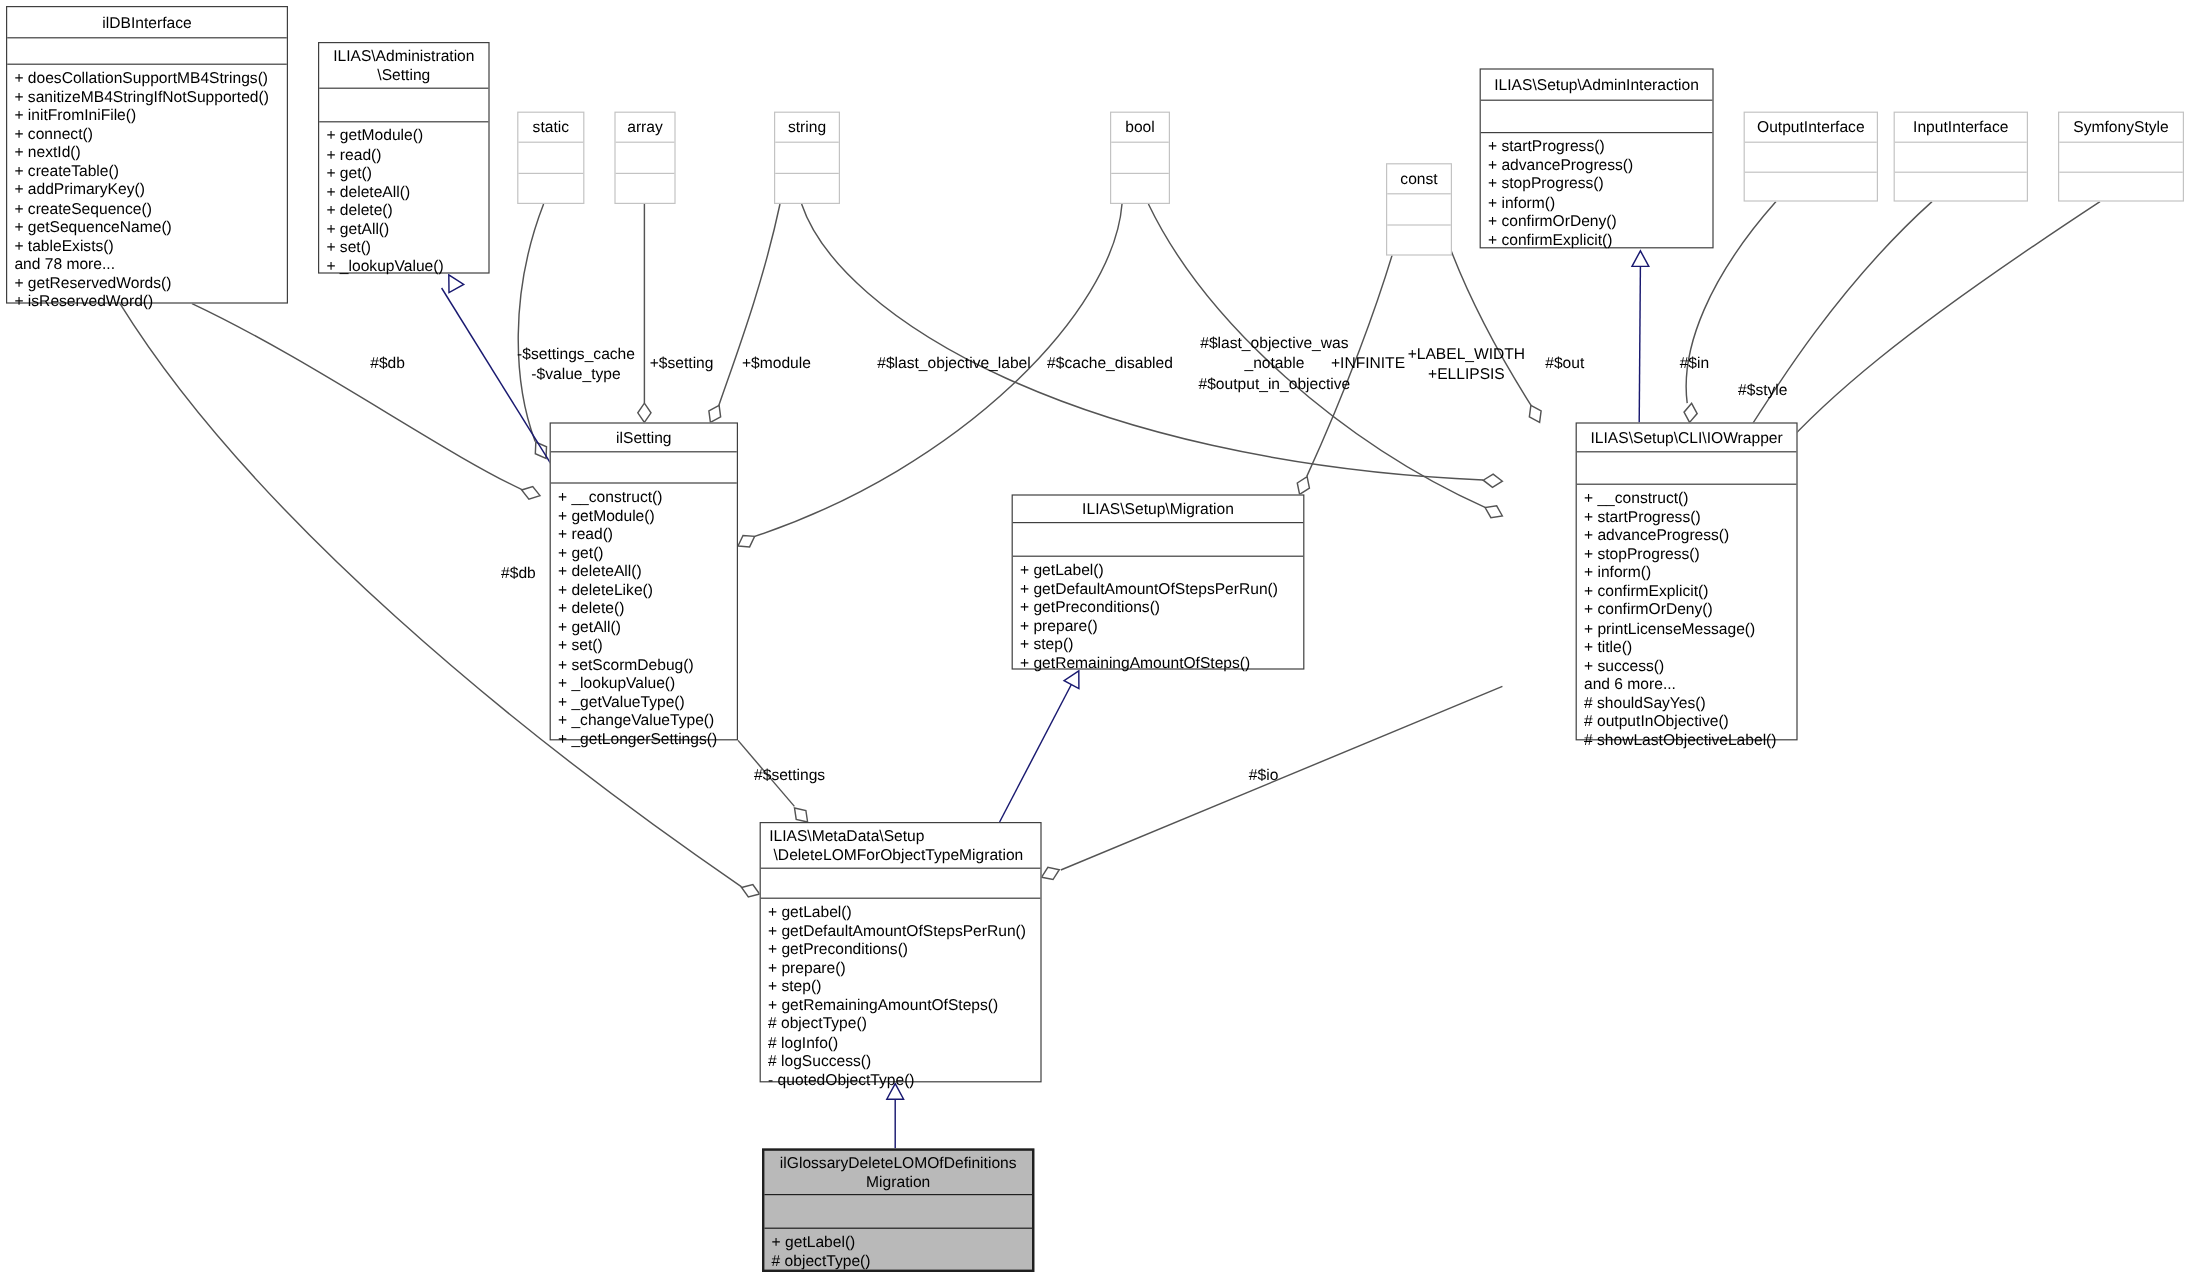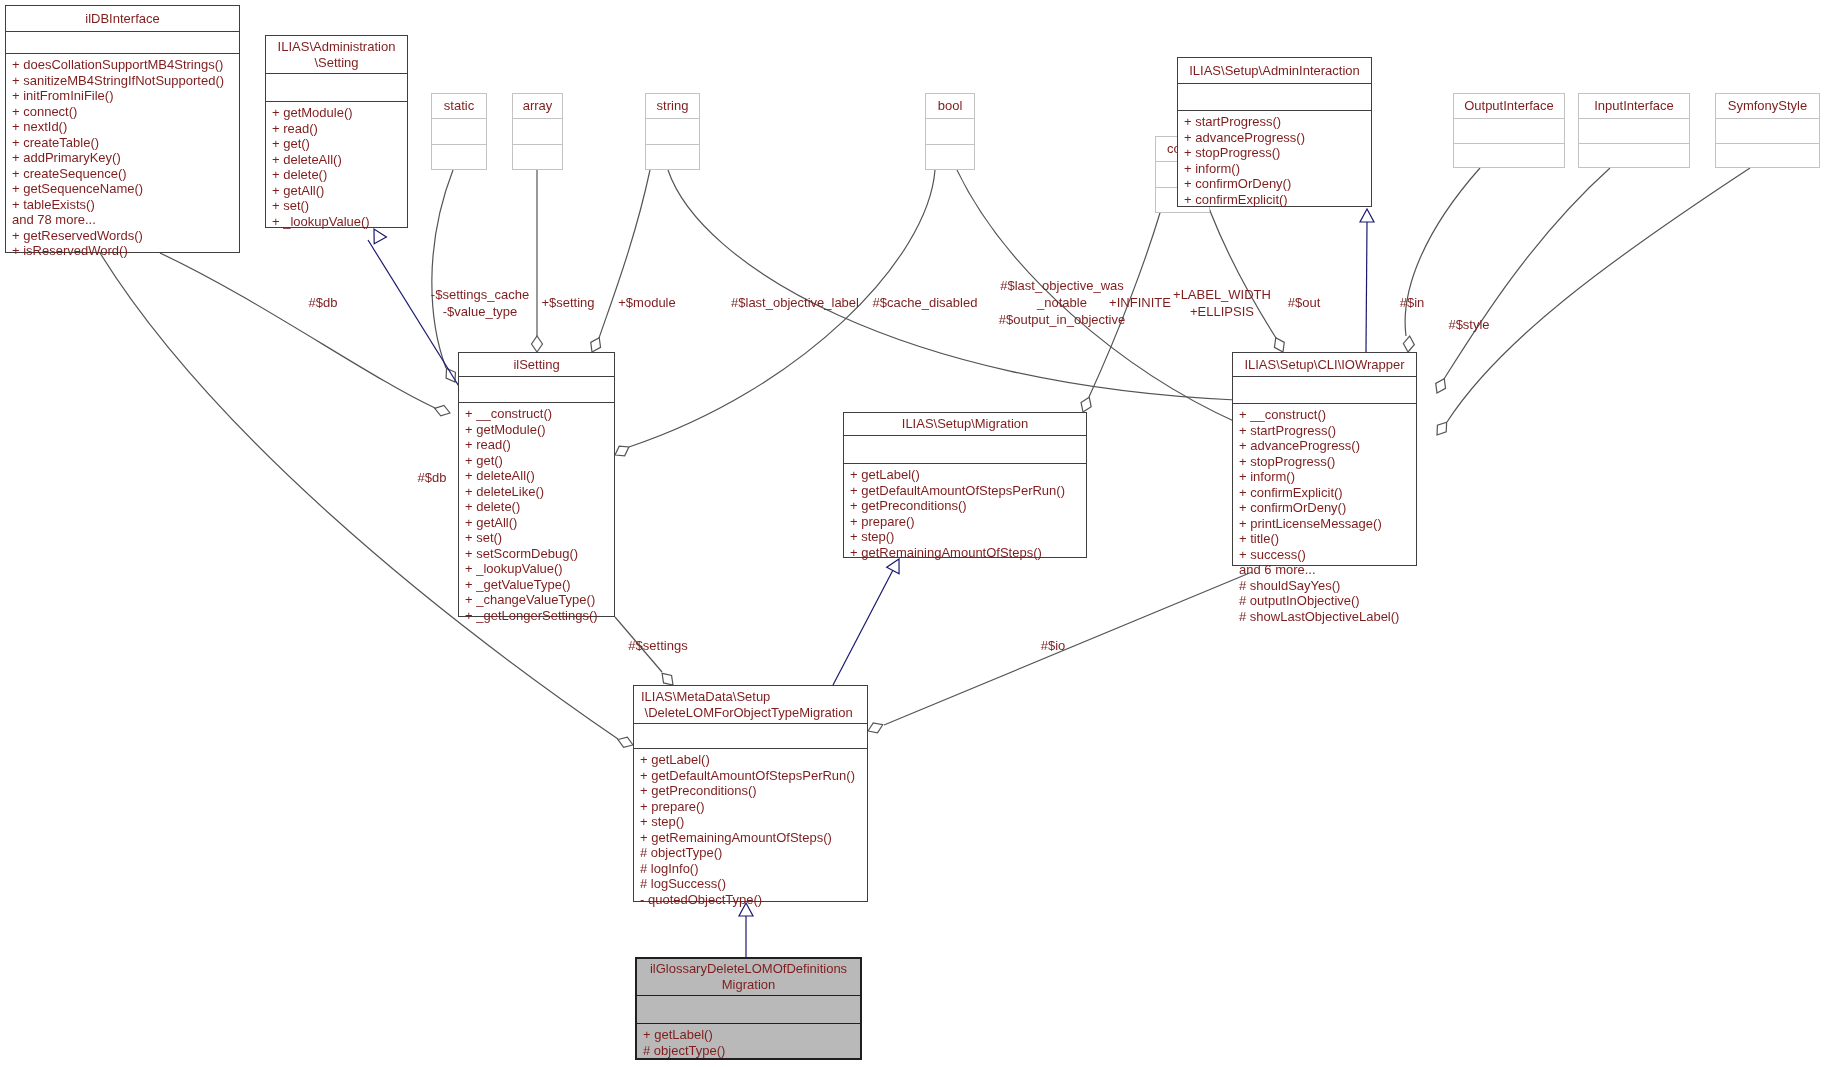--- a/index.html
+++ b/index.html
@@ -1,17 +1,17 @@
 <!DOCTYPE html>
 <html><head>
 <meta charset="utf-8">
 <style>
   html,body{margin:0;padding:0;background:#ffffff;}
   .canvas{position:relative;width:1826px;height:1067px;background:#fff;overflow:hidden;
-          font-family:"Liberation Sans", sans-serif;color:#7f1d1d;}
+          font-family:"Liberation Sans", sans-serif;color:#000000;}
   svg.edges{position:absolute;left:0;top:0;z-index:1;}
   .ubox{position:absolute;z-index:2;background:#fff;border:1px solid #3f3f3f;box-sizing:border-box;}
   .ubox.small{border:1px solid #c3c3c3;}
   .ubox.hilite{background:#b9b9b9;border:2px solid #1f1f1f;}
   .utitle{display:flex;flex-direction:column;align-items:center;justify-content:center;
           font-size:13px;line-height:16px;text-align:center;white-space:pre;}
   .utitle.left{align-items:flex-start;padding-left:7px;text-align:left;}
   .usect{border-top:1px solid #3f3f3f;box-sizing:border-box;}
   .small .usect{border-top:1px solid #c3c3c3;}
   .hilite .usect{border-top:1px solid #1f1f1f;}
@@ -110,21 +110,21 @@
     <div class="usect" style="height:26px"></div>
     <div class="usect" style="height:25px"></div>
   </div>
 
   <div class="ubox small" style="left:1155px;top:93px;width:55px;height:77px;margin-top:43px;">
     <div class="utitle" style="height:24px">const</div>
     <div class="usect" style="height:26px"></div>
     <div class="usect" style="height:25px"></div>
   </div>
 
-  <div class="ubox" style="left:1177px;top:57px;width:195px;height:150px;">
+  <div class="ubox" style="left:1233px;top:57px;width:195px;height:150px;">
     <div class="utitle" style="height:25px">ILIAS\Setup\AdminInteraction</div>
     <div class="usect" style="height:27px"></div>
     <div class="umeth"><div>+ startProgress()</div><div>+ advanceProgress()</div><div>+ stopProgress()</div><div>+ inform()</div><div>+ confirmOrDeny()</div><div>+ confirmExplicit()</div></div>
   </div>
 
   <div class="ubox small" style="left:1453px;top:93px;width:112px;height:75px;">
     <div class="utitle" style="height:24px">OutputInterface</div>
     <div class="usect" style="height:25px"></div>
     <div class="usect" style="height:24px"></div>
   </div>
@@ -146,21 +146,21 @@
     <div class="usect" style="height:26px"></div>
     <div class="umeth"><div>+ __construct()</div><div>+ getModule()</div><div>+ read()</div><div>+ get()</div><div>+ deleteAll()</div><div>+ deleteLike()</div><div>+ delete()</div><div>+ getAll()</div><div>+ set()</div><div>+ setScormDebug()</div><div>+ _lookupValue()</div><div>+ _getValueType()</div><div>+ _changeValueType()</div><div>+ _getLongerSettings()</div></div>
   </div>
 
   <div class="ubox" style="left:843px;top:412px;width:244px;height:146px;">
     <div class="utitle" style="height:22px">ILIAS\Setup\Migration</div>
     <div class="usect" style="height:28px"></div>
     <div class="umeth"><div>+ getLabel()</div><div>+ getDefaultAmountOfStepsPerRun()</div><div>+ getPreconditions()</div><div>+ prepare()</div><div>+ step()</div><div>+ getRemainingAmountOfSteps()</div></div>
   </div>
 
-  <div class="ubox" style="left:1232px;top:352px;width:185px;height:214px;">
+  <div class="ubox" style="left:1313px;top:352px;width:185px;height:265px;">
     <div class="utitle" style="height:23px">ILIAS\Setup\CLI\IOWrapper</div>
     <div class="usect" style="height:27px"></div>
     <div class="umeth"><div>+ __construct()</div><div>+ startProgress()</div><div>+ advanceProgress()</div><div>+ stopProgress()</div><div>+ inform()</div><div>+ confirmExplicit()</div><div>+ confirmOrDeny()</div><div>+ printLicenseMessage()</div><div>+ title()</div><div>+ success()</div><div>and 6 more...</div><div># shouldSayYes()</div><div># outputInObjective()</div><div># showLastObjectiveLabel()</div></div>
   </div>
 
   <div class="ubox" style="left:633px;top:685px;width:235px;height:217px;">
     <div class="utitle left" style="height:37px"><div>ILIAS\MetaData\Setup</div><div> \DeleteLOMForObjectTypeMigration</div></div>
     <div class="usect" style="height:25px"></div>
     <div class="umeth"><div>+ getLabel()</div><div>+ getDefaultAmountOfStepsPerRun()</div><div>+ getPreconditions()</div><div>+ prepare()</div><div>+ step()</div><div>+ getRemainingAmountOfSteps()</div><div># objectType()</div><div># logInfo()</div><div># logSuccess()</div><div>- quotedObjectType()</div></div>
   </div>

